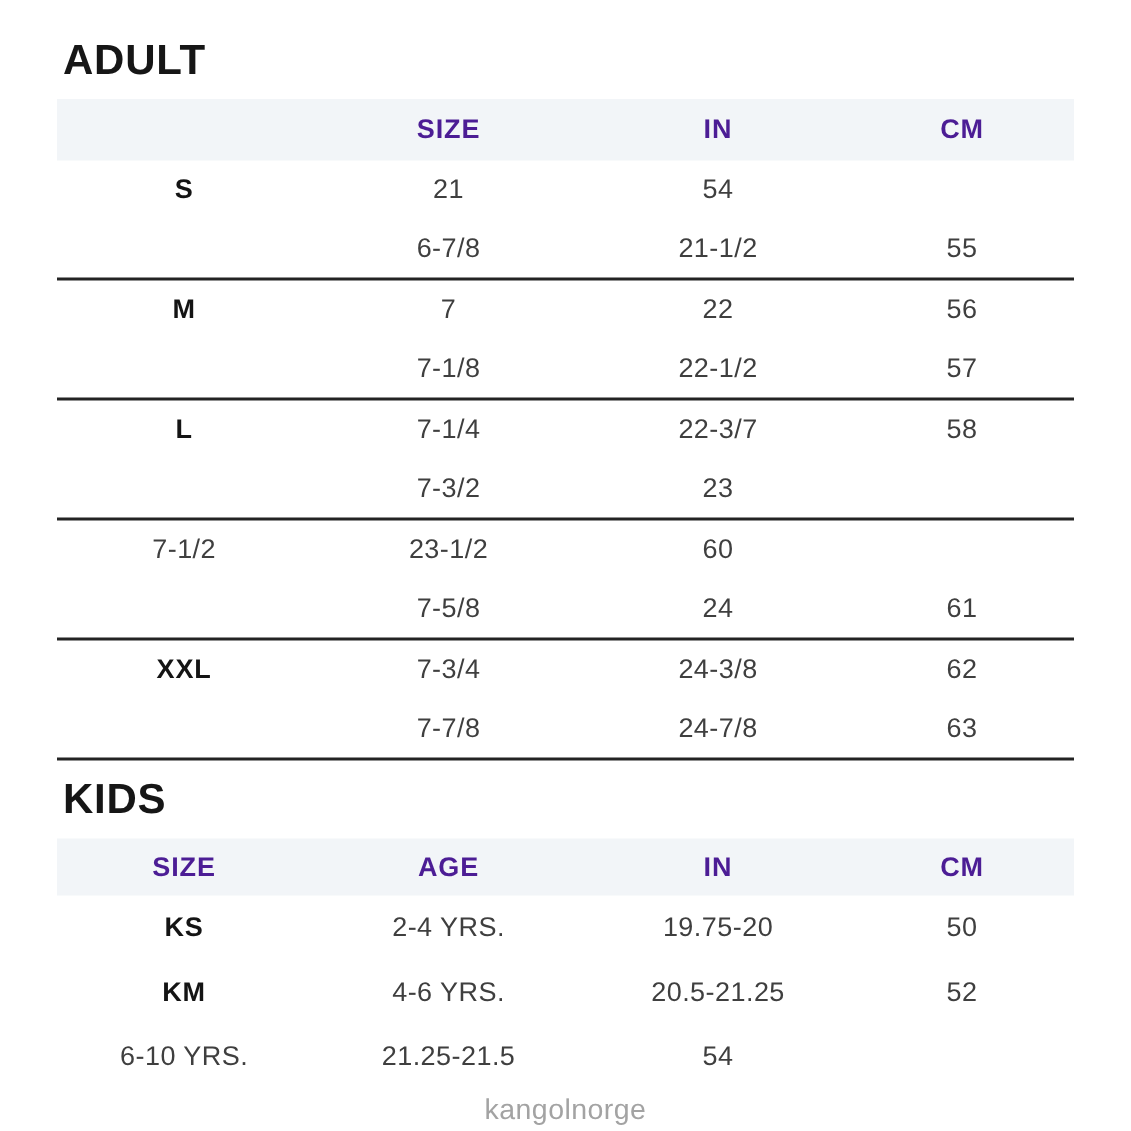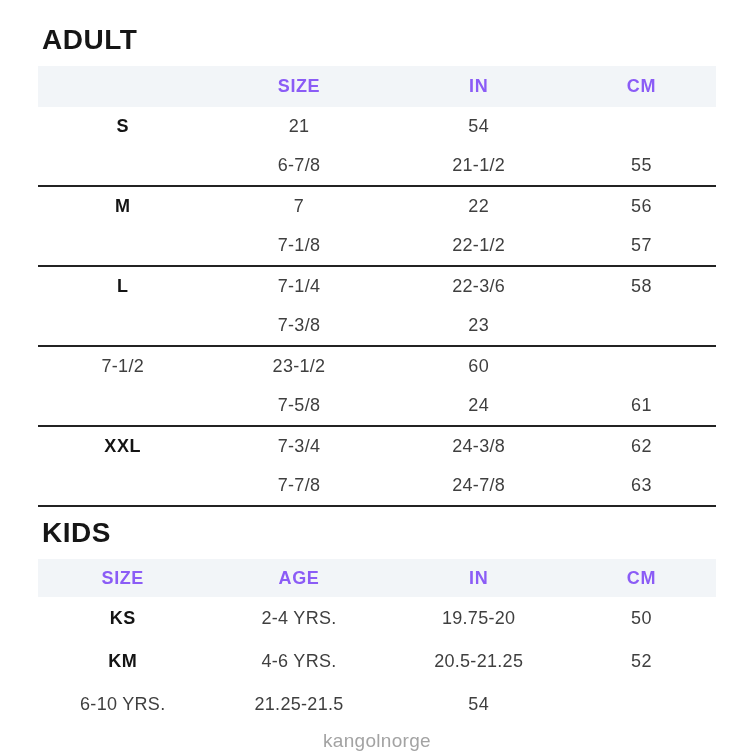--- a/index.html
+++ b/index.html
@@ -30,21 +30,21 @@
   }
   .thead {
     display: grid;
     grid-template-columns: 25% 27% 26% 22%;
     align-items: center;
     height: 41px;
     background: #f2f5f8;
     font-weight: bold;
     font-size: 18px;
     letter-spacing: 0.6px;
-    color: #8b5cf6;
+    color: #4c1d95;
   }
   .kids .thead { height: 38px; }
   .th, .td { text-align: center; }
   .group {
     border-bottom: 2px solid #232323;
   }
   .tr {
     display: grid;
     grid-template-columns: 25% 27% 26% 22%;
     align-items: center;
@@ -110,26 +110,26 @@
         <div class="td">7-1/8</div>
         <div class="td">22-1/2</div>
         <div class="td">57</div>
       </div>
     </div>
 
     <div class="group">
       <div class="tr">
         <div class="td row-label">L</div>
         <div class="td">7-1/4</div>
-        <div class="td">22-3/6</div>
+        <div class="td">22-3/7</div>
         <div class="td">58</div>
       </div>
       <div class="tr">
         <div class="td row-label"></div>
-        <div class="td">7-3/8</div>
+        <div class="td">7-3/2</div>
         <div class="td">23</div>
       </div>
     </div>
 
     <div class="group">
       <div class="tr">
         <div class="td">7-1/2</div>
         <div class="td">23-1/2</div>
         <div class="td">60</div>
       </div>

